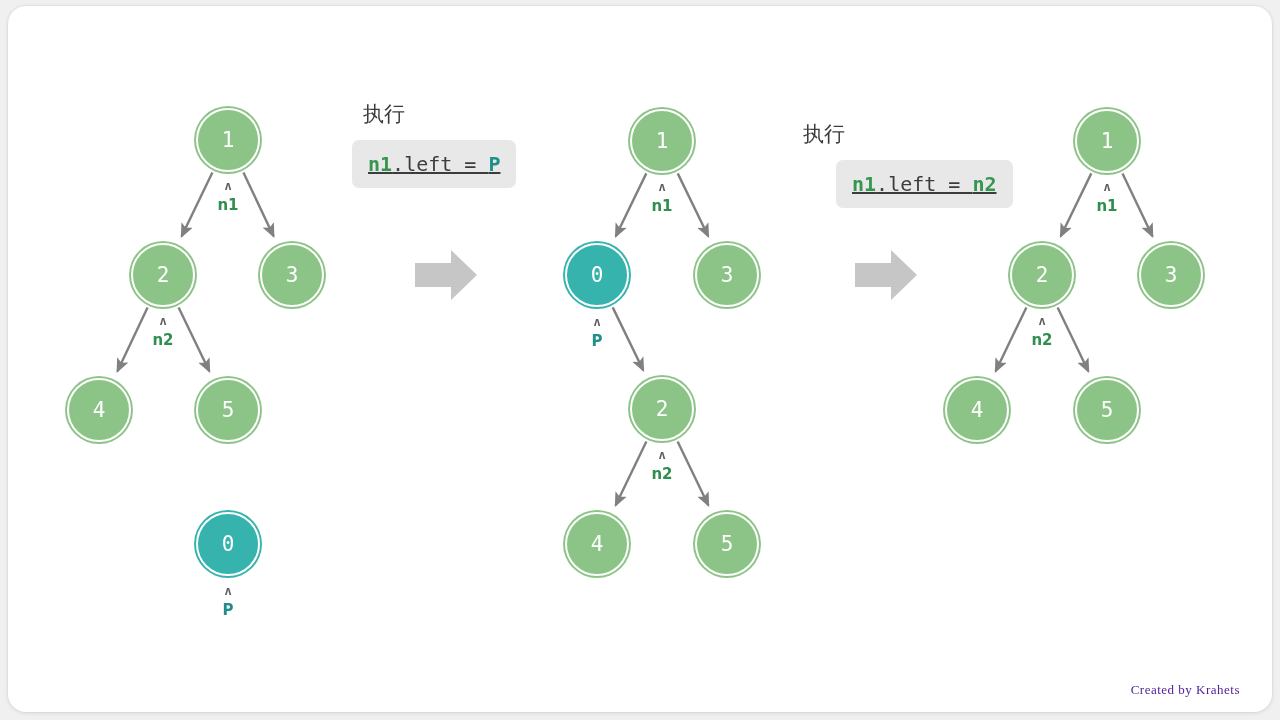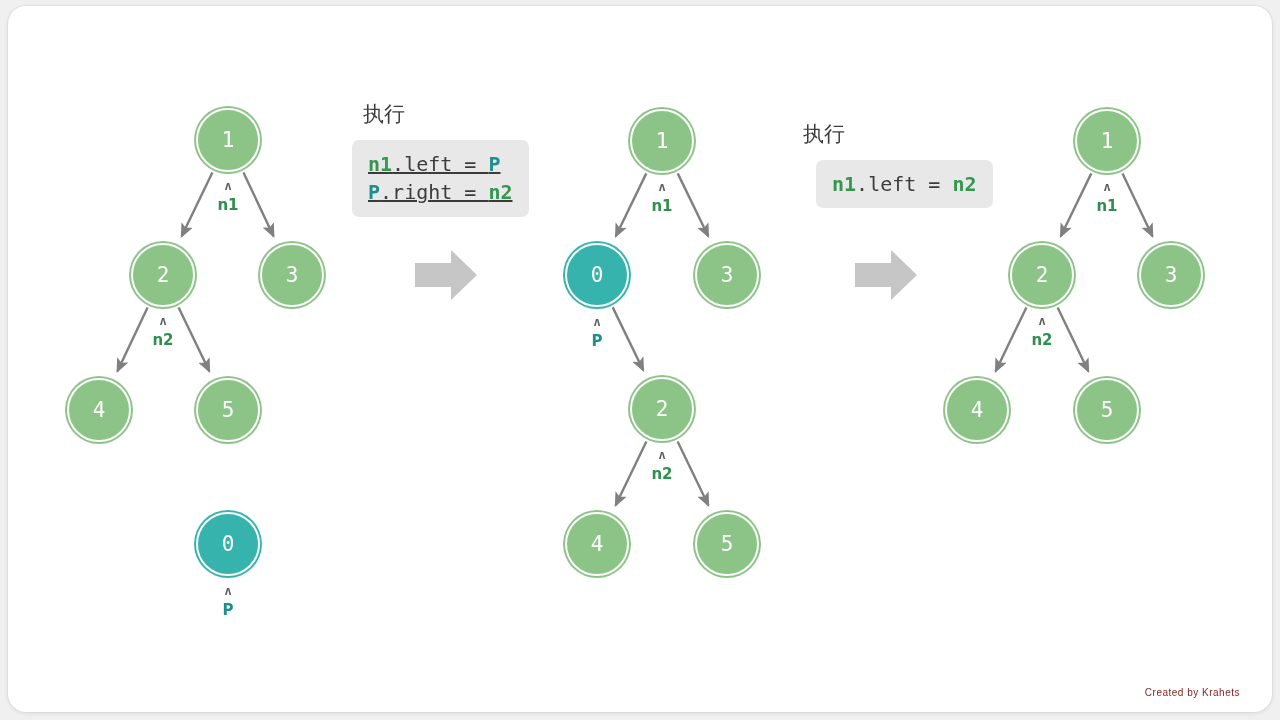--- a/index.html
+++ b/index.html
@@ -102,23 +102,23 @@
     white-space: nowrap;
   }
   .codebox .v-green { color: #34964f; font-weight: bold; }
   .codebox .v-teal  { color: #1f8f89; font-weight: bold; }
 
   
   #footer {
     position: absolute;
     right: 40px;
     bottom: 22px;
-    font-family: Liberation Sans, sans-serif;
-    font-size: 10px;
-    color: #7f1d1d;
+    font-family: Liberation Serif, serif;
+    font-size: 13px;
+    color: #4c1d95;
     letter-spacing: 0.5px;
   }
 </style>
 </head>
 <body>
 
 <div id="stage">
   <div id="card"></div>
 
   <svg class="layer" id="edge-layer" viewBox="0 0 1280 720" xmlns="http://www.w3.org/2000/svg">
@@ -205,21 +205,20 @@
       </div>
       <div class="node green" style="left: 1107px; top: 410px;">
         <span>5</span>
       </div>
       <div class="ptr green-lbl" style="left: 1107px; top: 181px;"><span class="caret">ʌ</span><span class="name">n1</span></div>
       <div class="ptr green-lbl" style="left: 1042px; top: 315px;"><span class="caret">ʌ</span><span class="name">n2</span></div>
       <div class="caption" style="left: 363px; top: 100px;">执行</div>
       <div class="caption" style="left: 803px; top: 120px;">执行</div>
       <div class="codebox" style="left: 352px; top: 140px; text-decoration: underline;">
         <div><span class="v-green">n1</span><span>.left = </span><span class="v-teal">P</span></div>
-        <div><span class="v-teal">P</span><span>.right = </span><span class="v-green">n2</span></div>
-      </div>
-      <div class="codebox" style="left: 816px; top: 160px;">
+      </div>
+      <div class="codebox" style="left: 836px; top: 160px; text-decoration: underline;">
         <div><span class="v-green">n1</span><span>.left = </span><span class="v-green">n2</span></div>
       </div>
     </div>
 
   <div id="footer">Created by Krahets</div>
 </div>
 
 </body></html>

